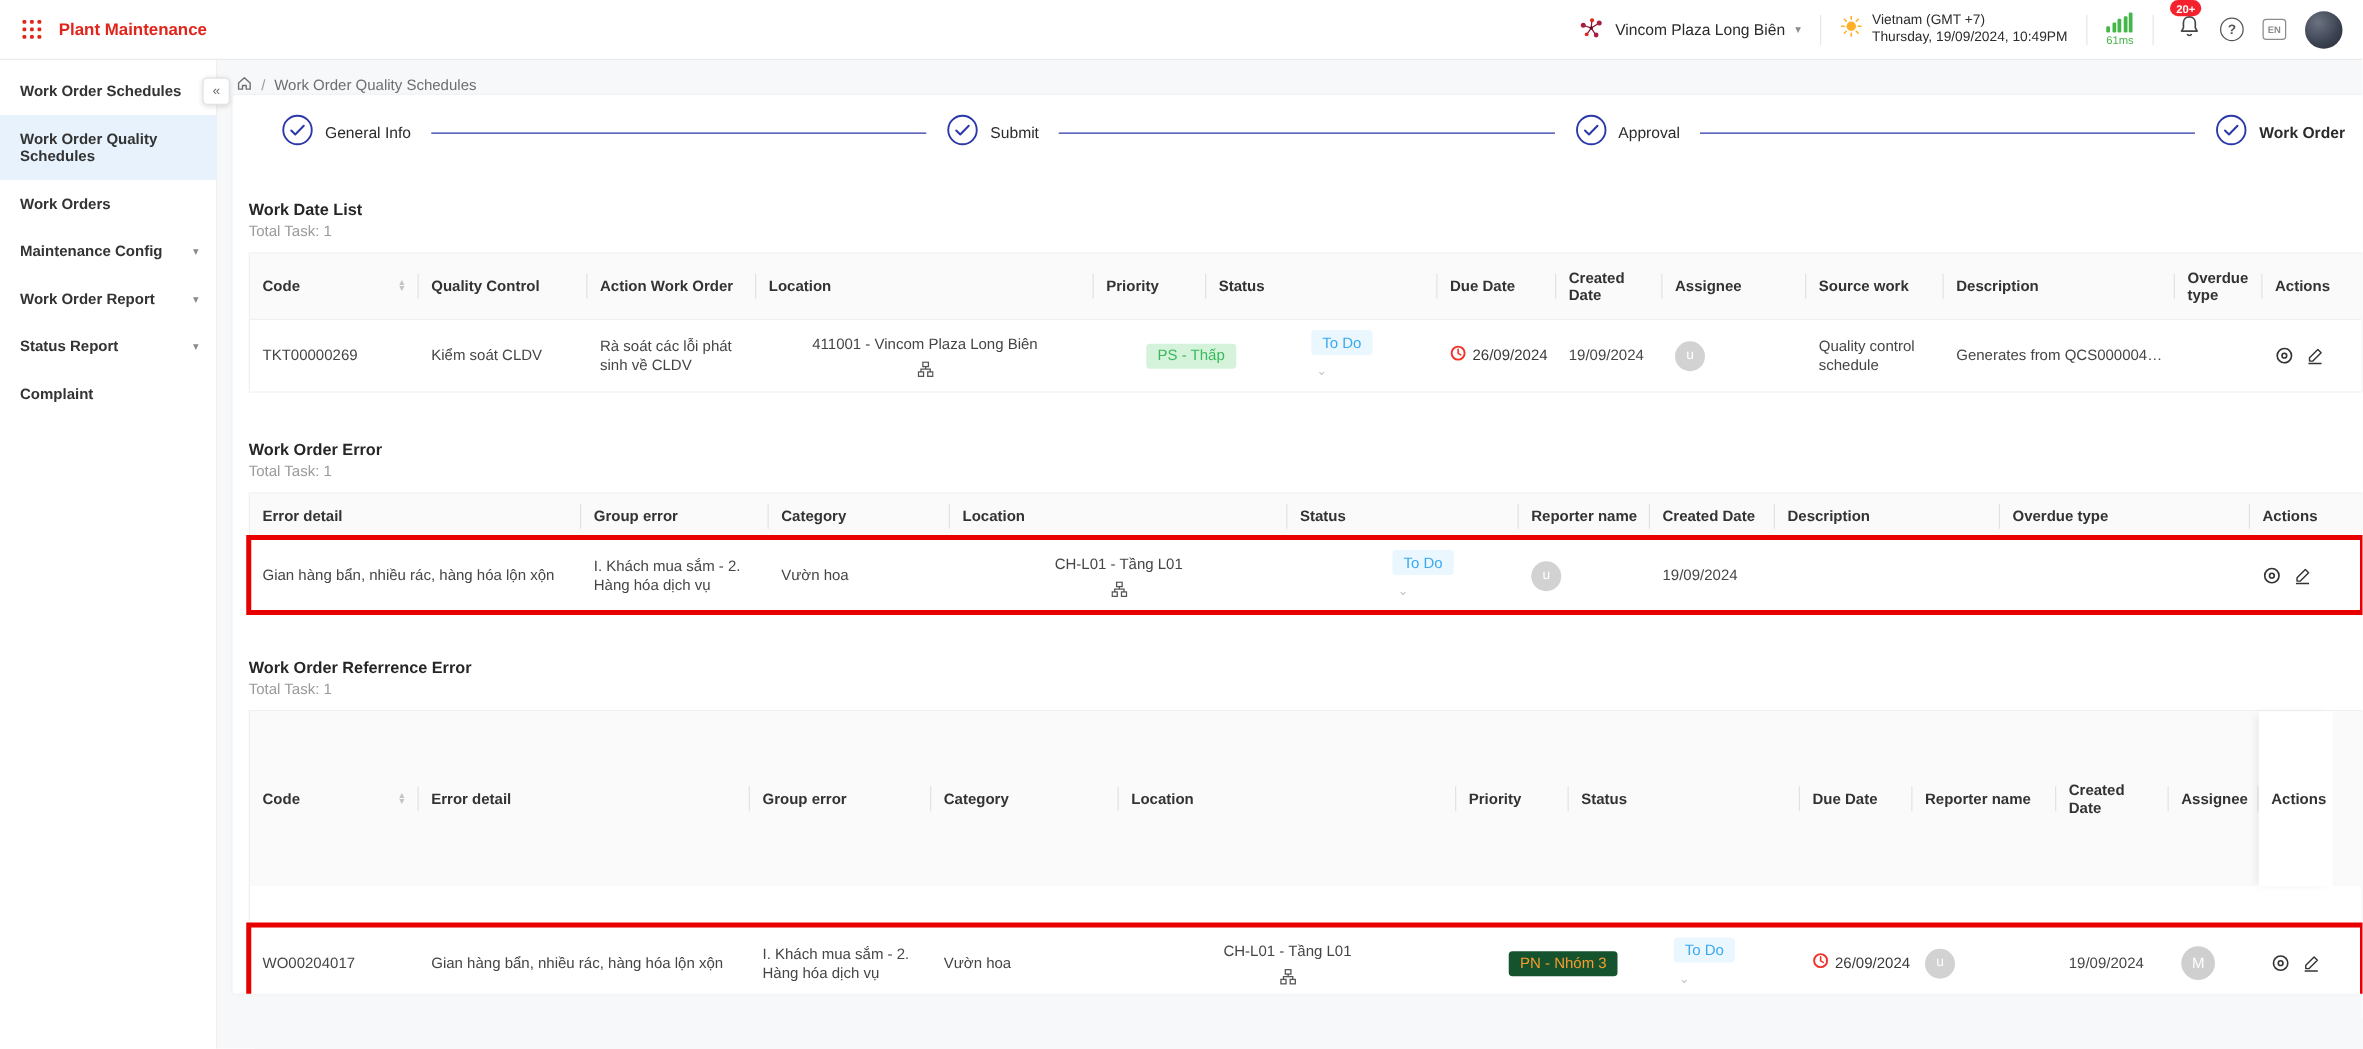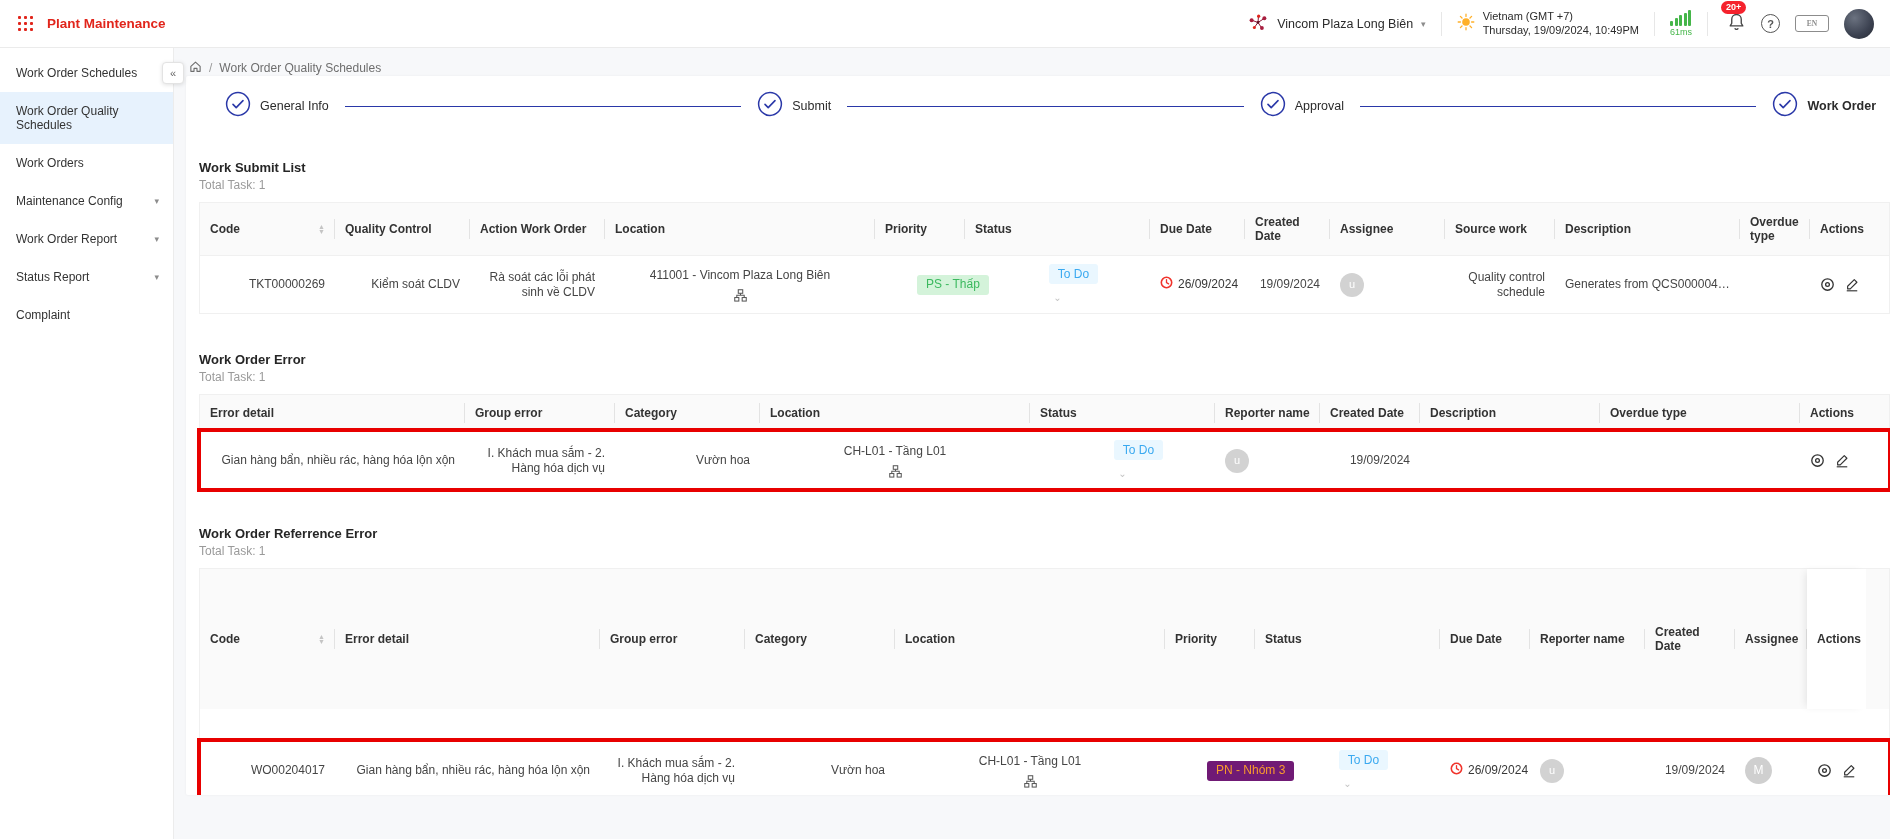--- a/index.html
+++ b/index.html
@@ -22,28 +22,28 @@
   .time-lines { display:flex; flex-direction:column; gap:1px; font-size:11px; color:#2b2b2b; line-height:13px; }
   .signal { display:flex; flex-direction:column; align-items:center; gap:1px; }
   .bars { display:flex; align-items:flex-end; gap:1.5px; height:16px; }
   .bars i { width:3px; background:#45b649; border-radius:1px; }
   .latency { font-size:9px; color:#45b649; }
   .bell-wrap { position:relative; margin-left:4px; cursor:pointer; }
   .notif-badge { position:absolute; top:-11px; left:-6px; background:#f5222d; color:#fff;
     font-size:9px; padding:1.5px 5px; border-radius:9px; font-weight:bold; }
   .help-icon { width:19px; height:19px; border:1.6px solid #555; border-radius:50%;
     display:flex; align-items:center; justify-content:center; font-size:11px; color:#555; font-weight:bold; cursor:pointer; }
-  .lang-icon { width:34px; height:17px; border:1.4px solid #8c8c8c; border-radius:3px;
-    display:flex; align-items:center; justify-content:center; font-size:7.5px; color:#8c8c8c; font-weight:bold; cursor:pointer;font-family:Liberation Serif, serif; }
+  .lang-icon { width:19px; height:17px; border:1.4px solid #8c8c8c; border-radius:3px;
+    display:flex; align-items:center; justify-content:center; font-size:7.5px; color:#8c8c8c; font-weight:bold; cursor:pointer; }
   .avatar-top { width:30px; height:30px; border-radius:50%; cursor:pointer;
     background:radial-gradient(circle at 35% 30%, #6b7280 0%, #3b4150 60%, #272b34 100%); }
 
   
   .layout { display:flex; height:791px; }
-  .sidebar { width:174px; background:#fff; border-right:1px solid #ececec; padding-top:6px; flex:none; }
+  .sidebar { width:174px; background:#fff; border-right:1px solid #ececec; padding-top:6px; flex:none;font-weight:bold; }
   .side-item { padding:12px 14px 12px 16px; font-size:12px; color:#333;
     display:flex; justify-content:space-between; align-items:center; cursor:pointer; }
   .side-item.active { background:#e7f2fd; }
   .side-chev { color:#8c8c8c; font-size:9px; }
 
   .main { flex:1; background:#f7f8fa; position:relative; padding:12px 12px 0 12px; }
   .collapse-btn { position:absolute; left:-12px; top:14px; width:22px; height:22px; background:#fff;
     border:1px solid #e3e3e3; border-radius:4px; box-shadow:0 1px 4px rgba(0,0,0,.12);
     display:flex; align-items:center; justify-content:center; font-size:11px; color:#666; cursor:pointer; z-index:5; }
 
@@ -67,37 +67,37 @@
   .sec1 { margin-top:38px; } .sec2 { margin-top:38px; } .sec3 { margin-top:36px; }
 
   .table { margin-top:10px; border:1px solid #f0f0f0; width:1691px; }
   .thead { display:grid; background:#fafafa; align-items:stretch; }
   .th { font-size:12px; font-weight:bold; color:#333; padding:8px 10px; position:relative;
     display:flex; align-items:center; gap:6px; }
   .th:not(:last-child)::after { content:""; position:absolute; right:0; top:50%; transform:translateY(-50%);
     width:1px; height:20px; background:#e3e3e3; }
   .sort-caret { margin-left:auto; display:flex; flex-direction:column; color:#c4c4c4;
     font-size:7px; line-height:5px; }
-  .trow { display:grid; align-items:center; background:#fff; border-top:1px solid #f0f0f0; min-height:46px;text-align:right; }
+  .trow { display:grid; align-items:center; background:#fff; border-top:1px solid #f0f0f0; min-height:46px; }
   .td { font-size:12px; color:#454545; padding:8px 10px; line-height:15px; }
   .t1 { grid-template-columns:135px 135px 135px 270px 90px 185px 95px 85px 115px 110px 185px 70px 56px; }
   .t2 { grid-template-columns:265px 150px 145px 270px 185px 105px 100px 180px 200px 66px; }
   .t3 { grid-template-columns:135px 265px 145px 150px 270px 90px 185px 90px 115px 90px 72px 59px; }
   .t1head .th { min-height:52px; }
   .t2head .th { min-height:36px; }
   .t3head { height:140px; }
   .t3head .th { height:100%; }
   .th.sticky-col { background:#fff; box-shadow:-4px 0 8px -3px rgba(0,0,0,.10); }
   .t3-gap { height:32px; background:#fff; }
   .highlight { outline:4px solid #e80000; outline-offset:-1px; position:relative; z-index:2; }
 
   .cell-flex { display:flex; align-items:center; justify-content:space-between; gap:6px;flex-direction:column; }
   .badge { display:inline-block; font-size:12px; padding:2.5px 9px; border-radius:3px; white-space:nowrap;margin-left:32px; }
   .badge-green { background:#d4f3da; color:#3cb95f; }
-  .badge-orange { background:#701a75; color:#f99b2d; }
+  .badge-orange { background:#14532d; color:#f99b2d; }
   .badge-blue { background:#eaf7ff; color:#3aa9f0; }
   .sel-chev { color:#c3c3c3; font-size:10px; }
   .due { display:flex; align-items:center; gap:5px; color:#383838; }
   .avatar-sm { width:24px; height:24px; border-radius:50%; background:#d2d2d2; color:#fff;
     font-size:11px; display:flex; align-items:center; justify-content:center; }
   .avatar-md { width:27px; height:27px; border-radius:50%; background:#cfcfcf; color:#fff;
     font-size:12px; display:flex; align-items:center; justify-content:center; }
   .actions { display:flex; align-items:center; gap:10px; }
   .icon-btn { cursor:pointer; display:inline-flex; }
   .ellipsis { white-space:nowrap; overflow:hidden; text-overflow:ellipsis; }
@@ -270,21 +270,21 @@
             <svg width="26" height="26" viewBox="0 0 26 26">
                 <circle cx="13" cy="13" r="11.4" fill="none" stroke="#2a38a8" stroke-width="1.5"></circle>
                 <path d="M8 13.4l3.2 3.2L18 9.6" fill="none" stroke="#2a38a8" stroke-width="1.6" stroke-linecap="round" stroke-linejoin="round"></path>
               </svg>
           </span>
           <span class="step-label">Work Order</span>
         </div>
       </div>
 
       <div class="sec1">
-        <div class="section-title">Work Submit List</div>
+        <div class="section-title">Work Date List</div>
         <div class="section-total">Total Task: 1</div>
         <div class="table">
           <div class="thead t1 t1head">
             <div class="th">
               <span>Code</span>
               <span class="sort-caret">
                   <span>▲</span>
                   <span>▼</span>
                 </span>
             </div>

